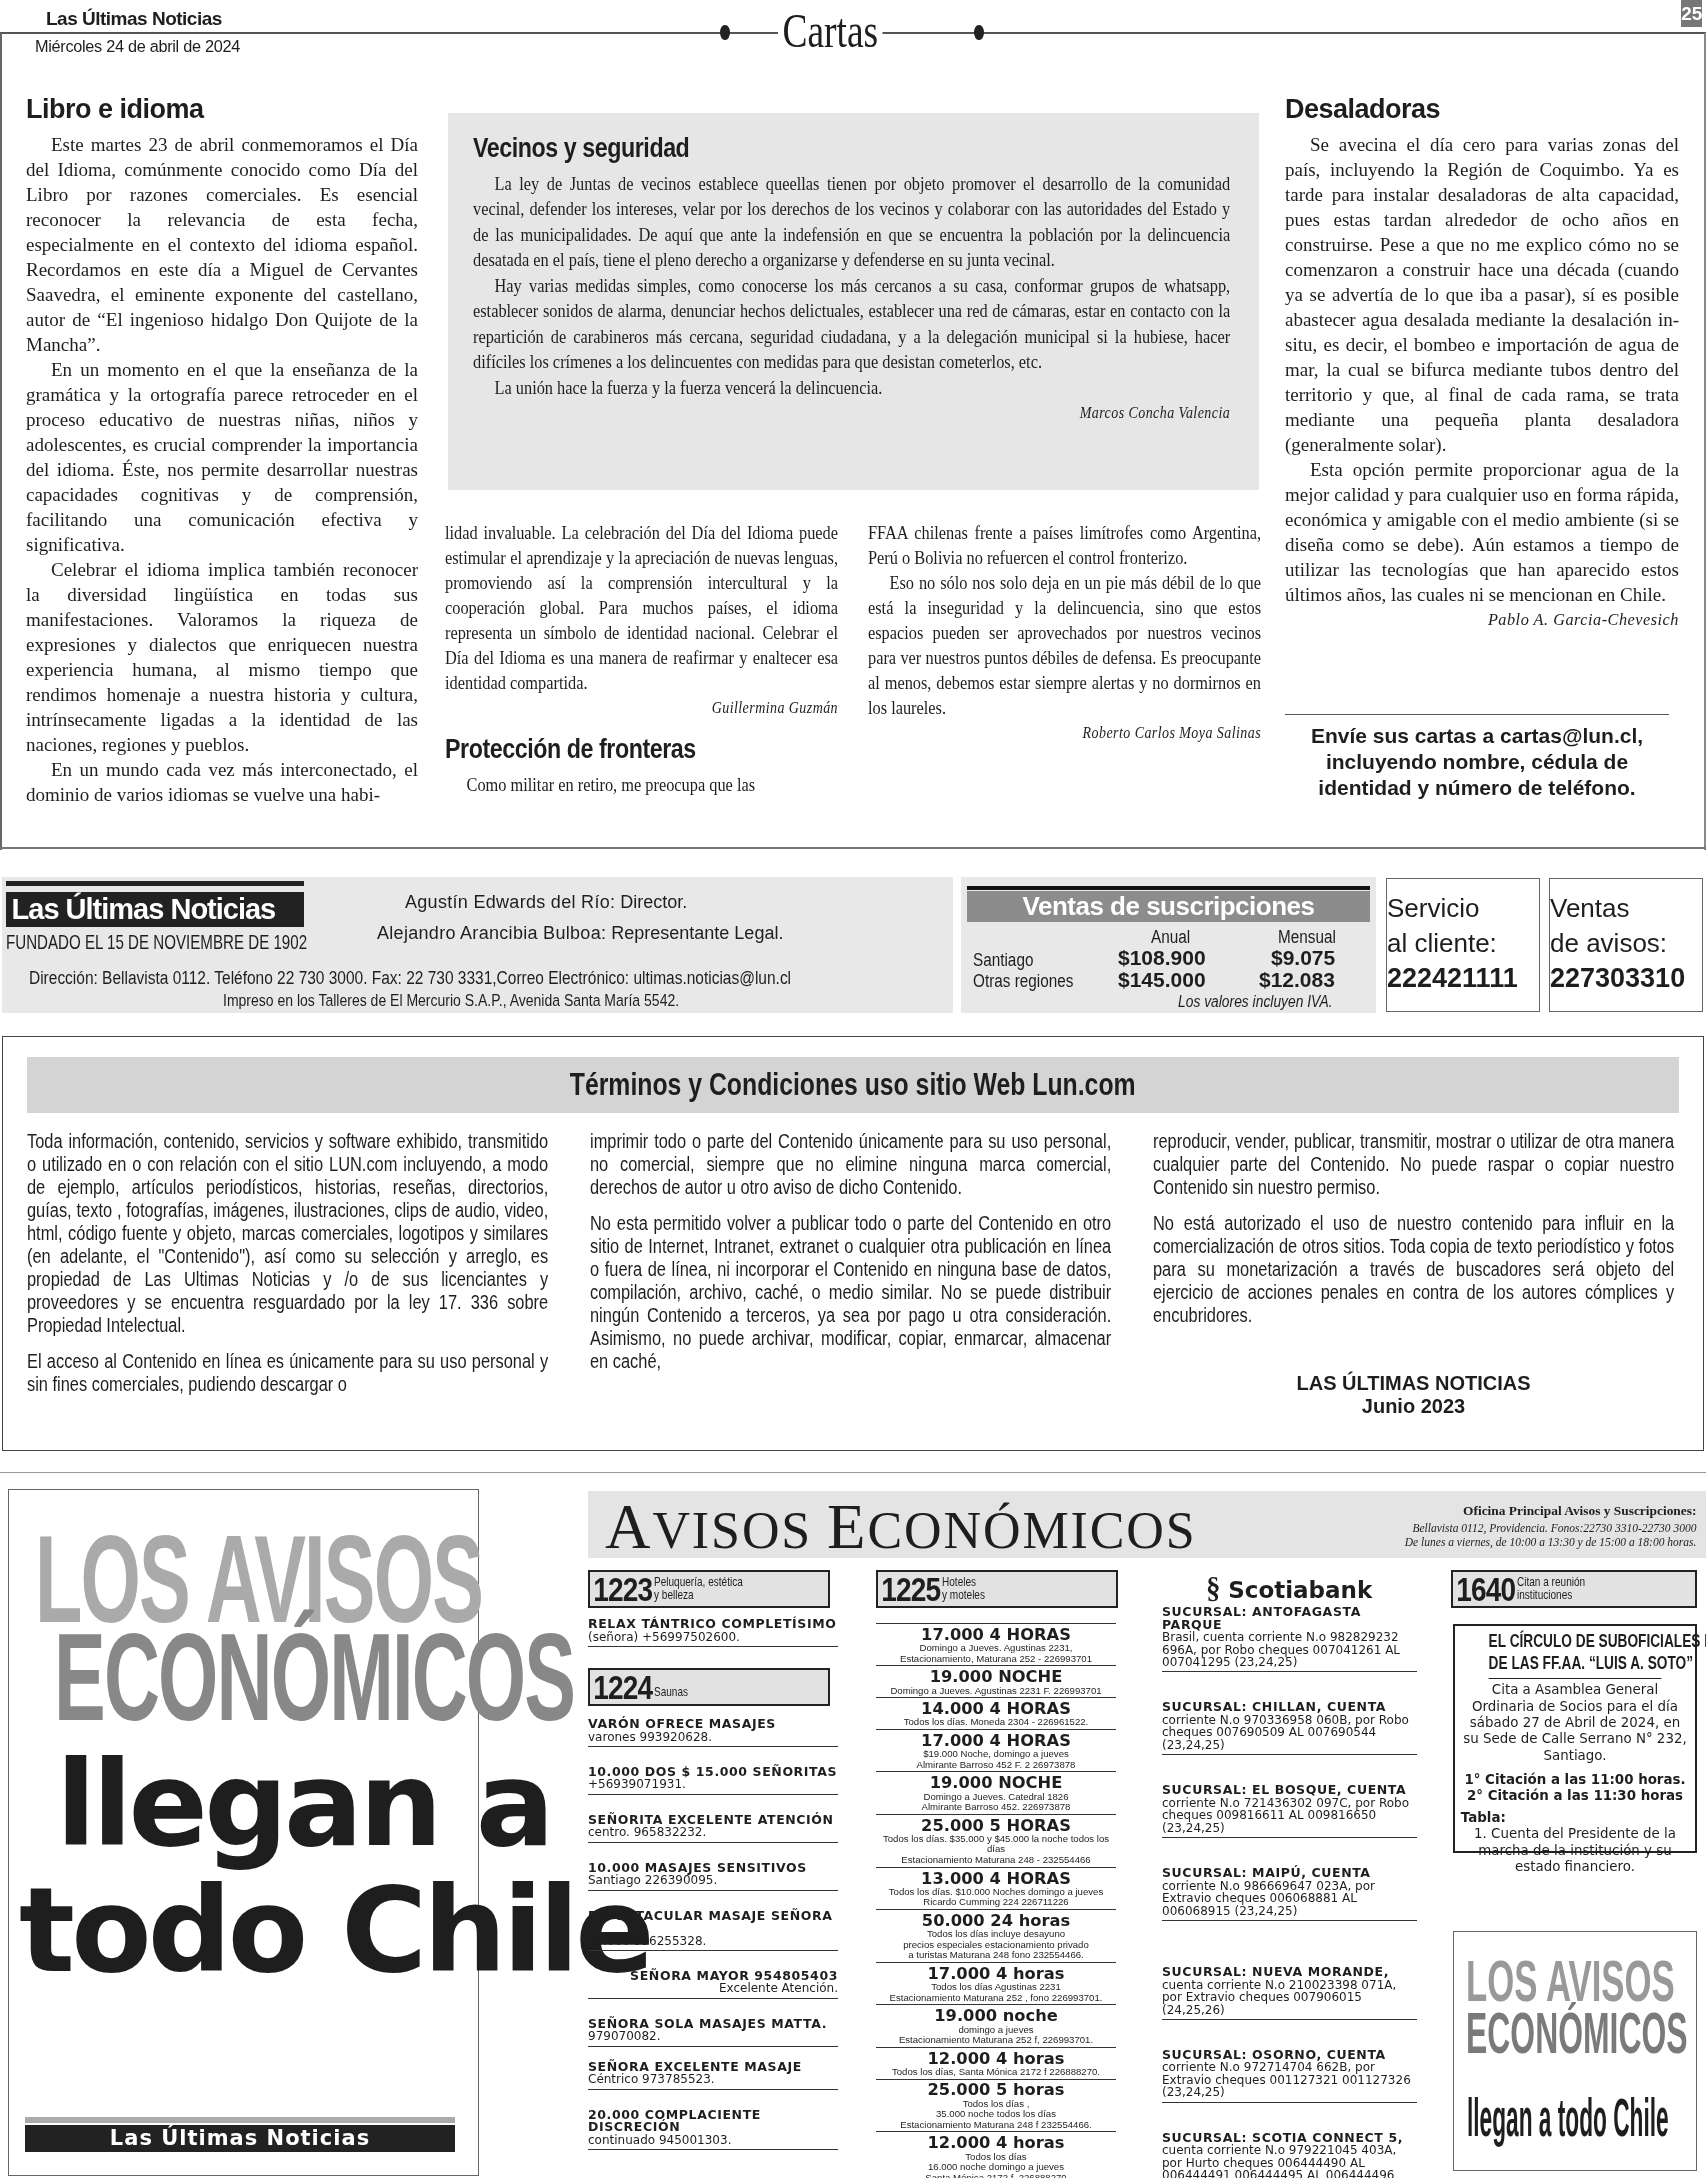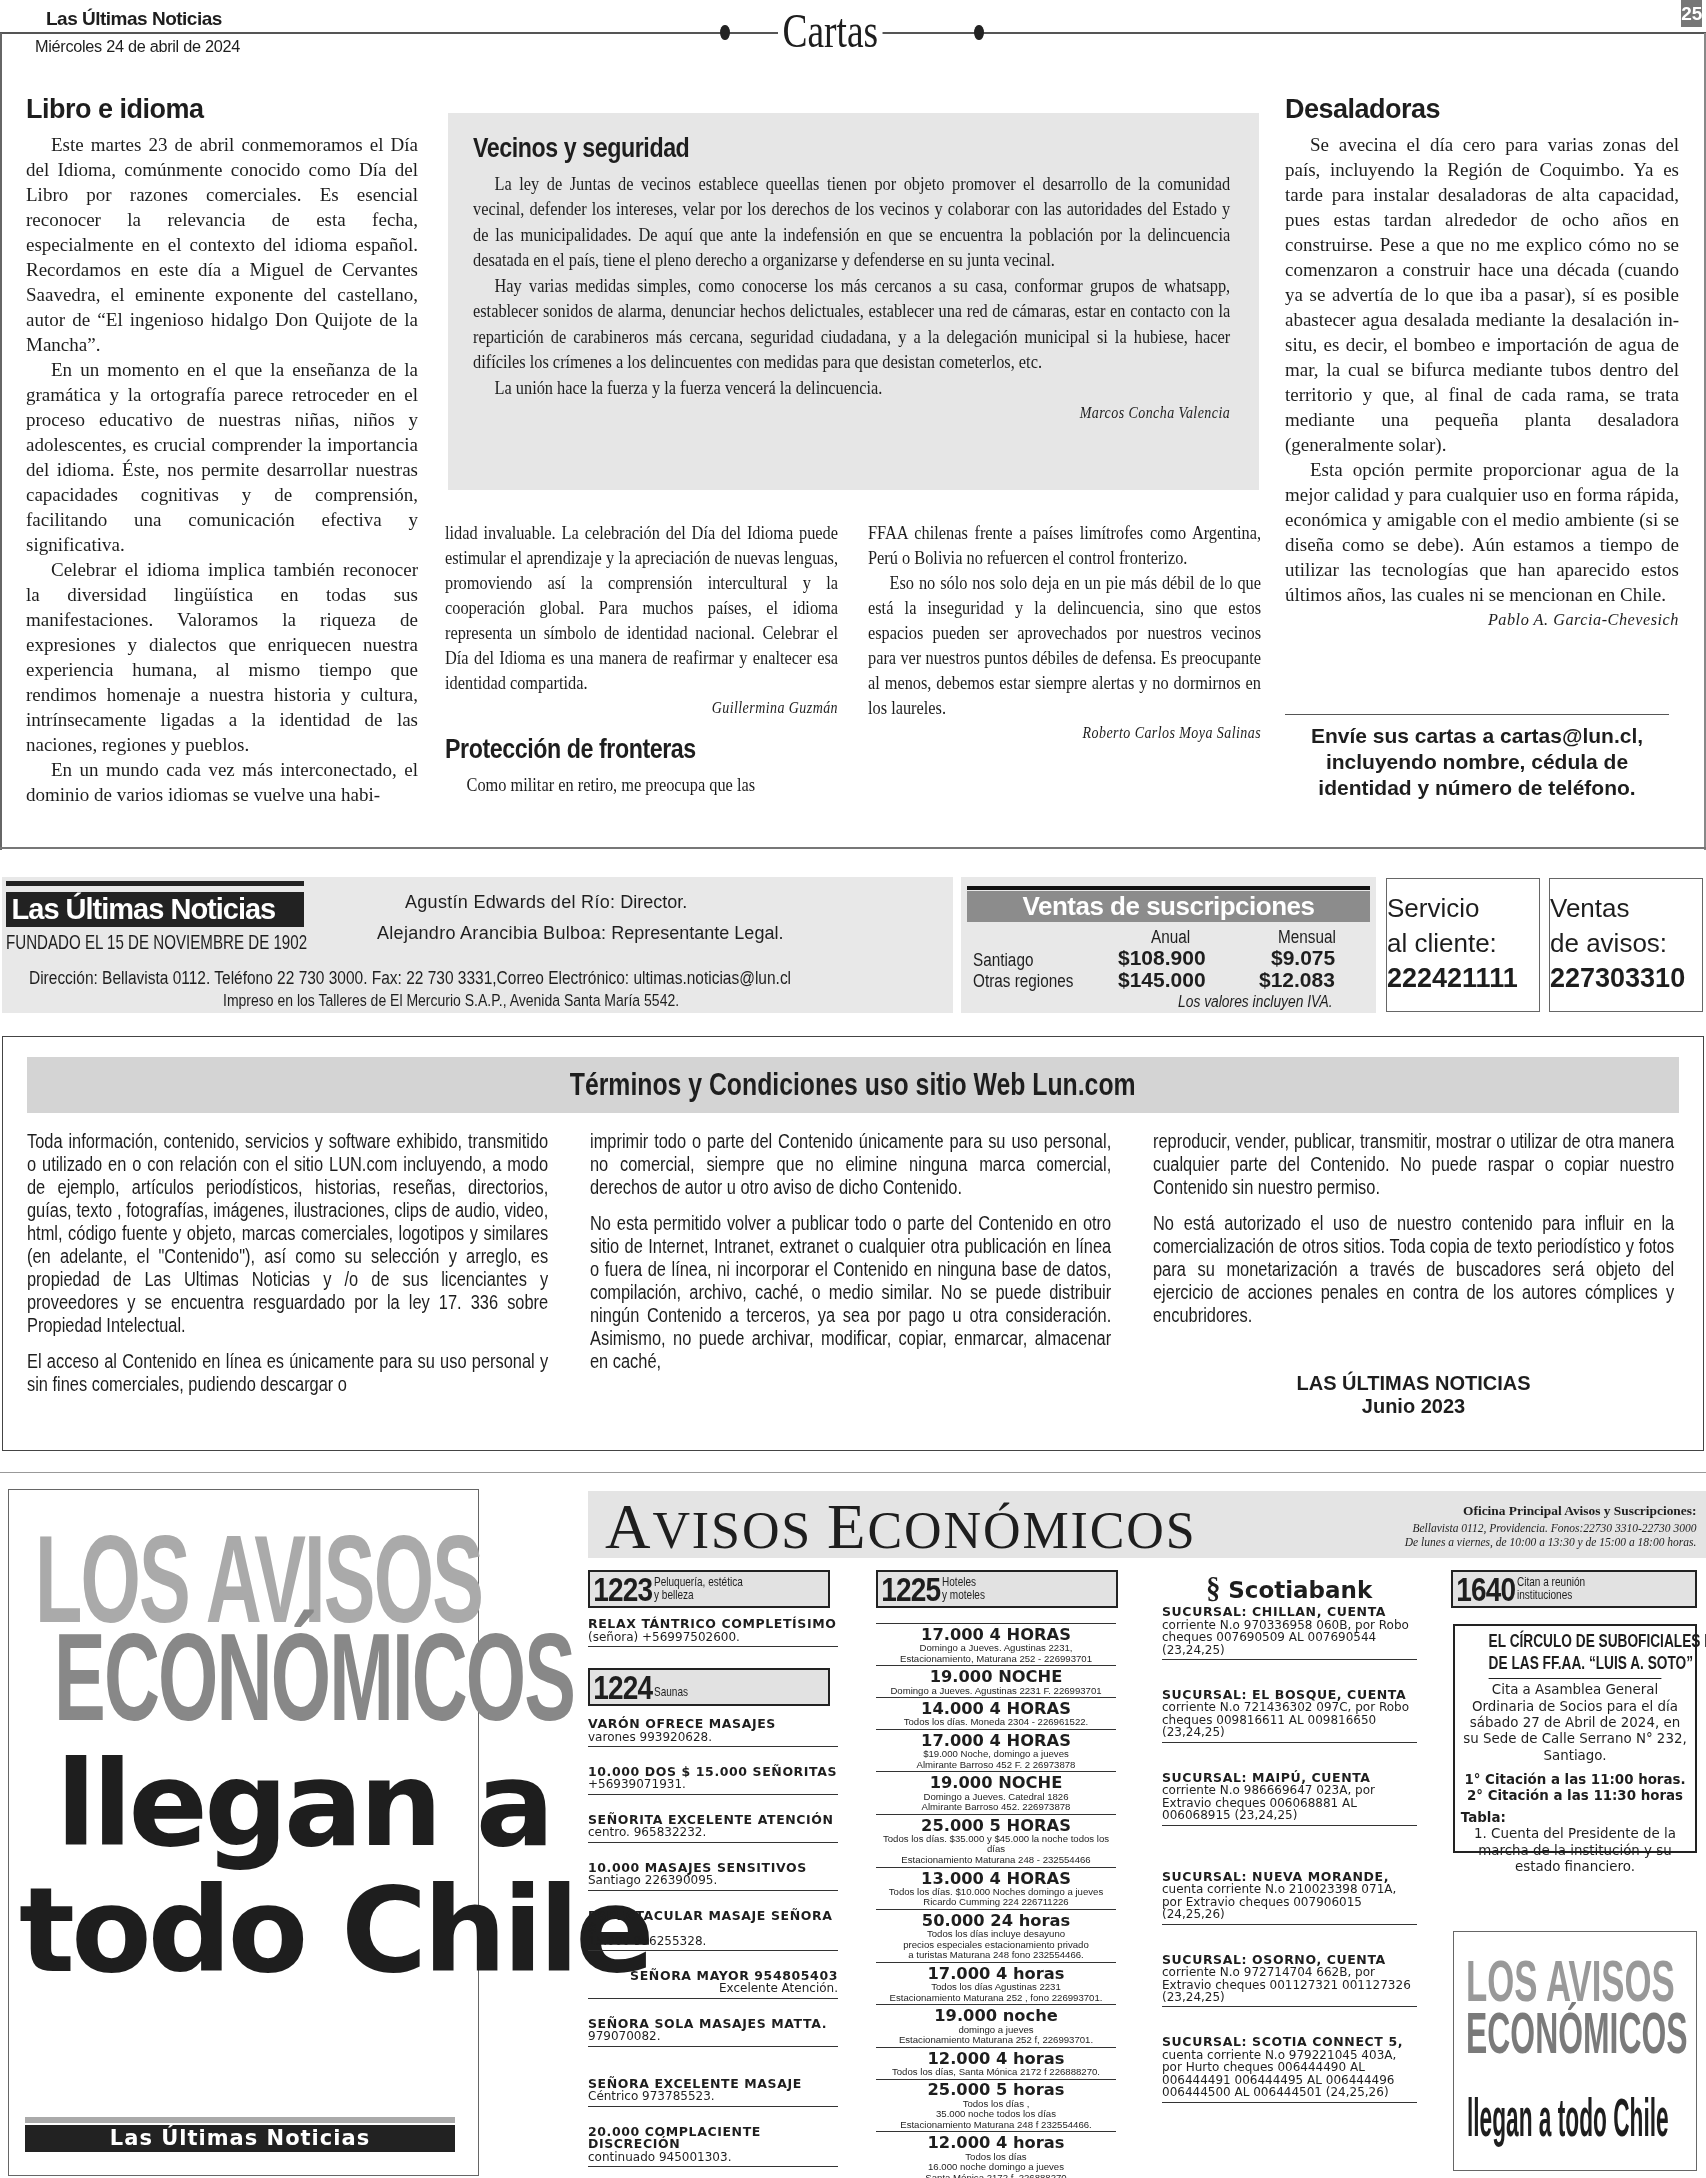--- a/index.html
+++ b/index.html
@@ -233,21 +233,21 @@
       <div style="white-space: pre-line;">Santiago 226390095.</div>
     </div>
     <div class="ad" style="margin-bottom: 19px;">
       <div class="t">ESPECTACULAR MASAJE SEÑORA $</div>
       <div style="white-space: pre-line;">15.000 956255328.</div>
     </div>
     <div class="ad" style="margin-bottom: 19px; text-align: right;">
       <div class="t">SEÑORA MAYOR 954805403</div>
       <div style="white-space: pre-line;">Excelente Atención.</div>
     </div>
-    <div class="ad" style="margin-bottom: 31px;">
+    <div class="ad" style="margin-bottom: 14px;">
       <div class="t">SEÑORA SOLA MASAJES MATTA.</div>
       <div style="white-space: pre-line;">979070082.</div>
     </div>
     <div class="ad" style="margin-bottom: 19px;">
       <div class="t">SEÑORA EXCELENTE MASAJE</div>
       <div style="white-space: pre-line;">Céntrico 973785523.</div>
     </div>
     <div class="ad" style="margin-bottom: 19px;">
       <div class="t">20.000 COMPLACIENTE DISCRECIÓN</div>
       <div style="white-space: pre-line;">continuado 945001303.</div>
@@ -322,20 +322,24 @@
     <div class="hot">
       <div class="t">12.000 4 horas</div>
       <div style="white-space: pre-line;">Todos los días
 16.000 noche domingo a jueves
 Santa Mónica 2172 f, 226888270</div>
     </div>
   </div>
 
 <div class="abs scotia" style="left:1206px;top:1572px"><span style="font-family:'Liberation Serif',serif;font-size:29px;margin-right:7.7px">§</span><span>Scotiabank</span></div>
 <div class="abs" id="bankAds" style="left:1162px;top:1606px">
+    <div class="ad" style="margin-bottom: 29px; width: 255px;">
+      <div class="t">SUCURSAL: ANTOFAGASTA PARQUE</div>
+      <div style="white-space: pre-line;">Brasil, cuenta corriente N.o 982829232 696A, por Robo cheques 007041261 AL 007041295 (23,24,25)</div>
+    </div>
     <div class="ad" style="margin-bottom: 29px; width: 255px;">
       <div class="t">SUCURSAL: CHILLAN, CUENTA</div>
       <div style="white-space: pre-line;">corriente N.o 970336958 060B, por Robo cheques 007690509 AL 007690544 (23,24,25)</div>
     </div>
     <div class="ad" style="margin-bottom: 29px; width: 255px;">
       <div class="t">SUCURSAL: EL BOSQUE, CUENTA</div>
       <div style="white-space: pre-line;">corriente N.o 721436302 097C, por Robo cheques 009816611 AL 009816650 (23,24,25)</div>
     </div>
     <div class="ad" style="margin-bottom: 45px; width: 255px;">
       <div class="t">SUCURSAL: MAIPÚ, CUENTA</div>

